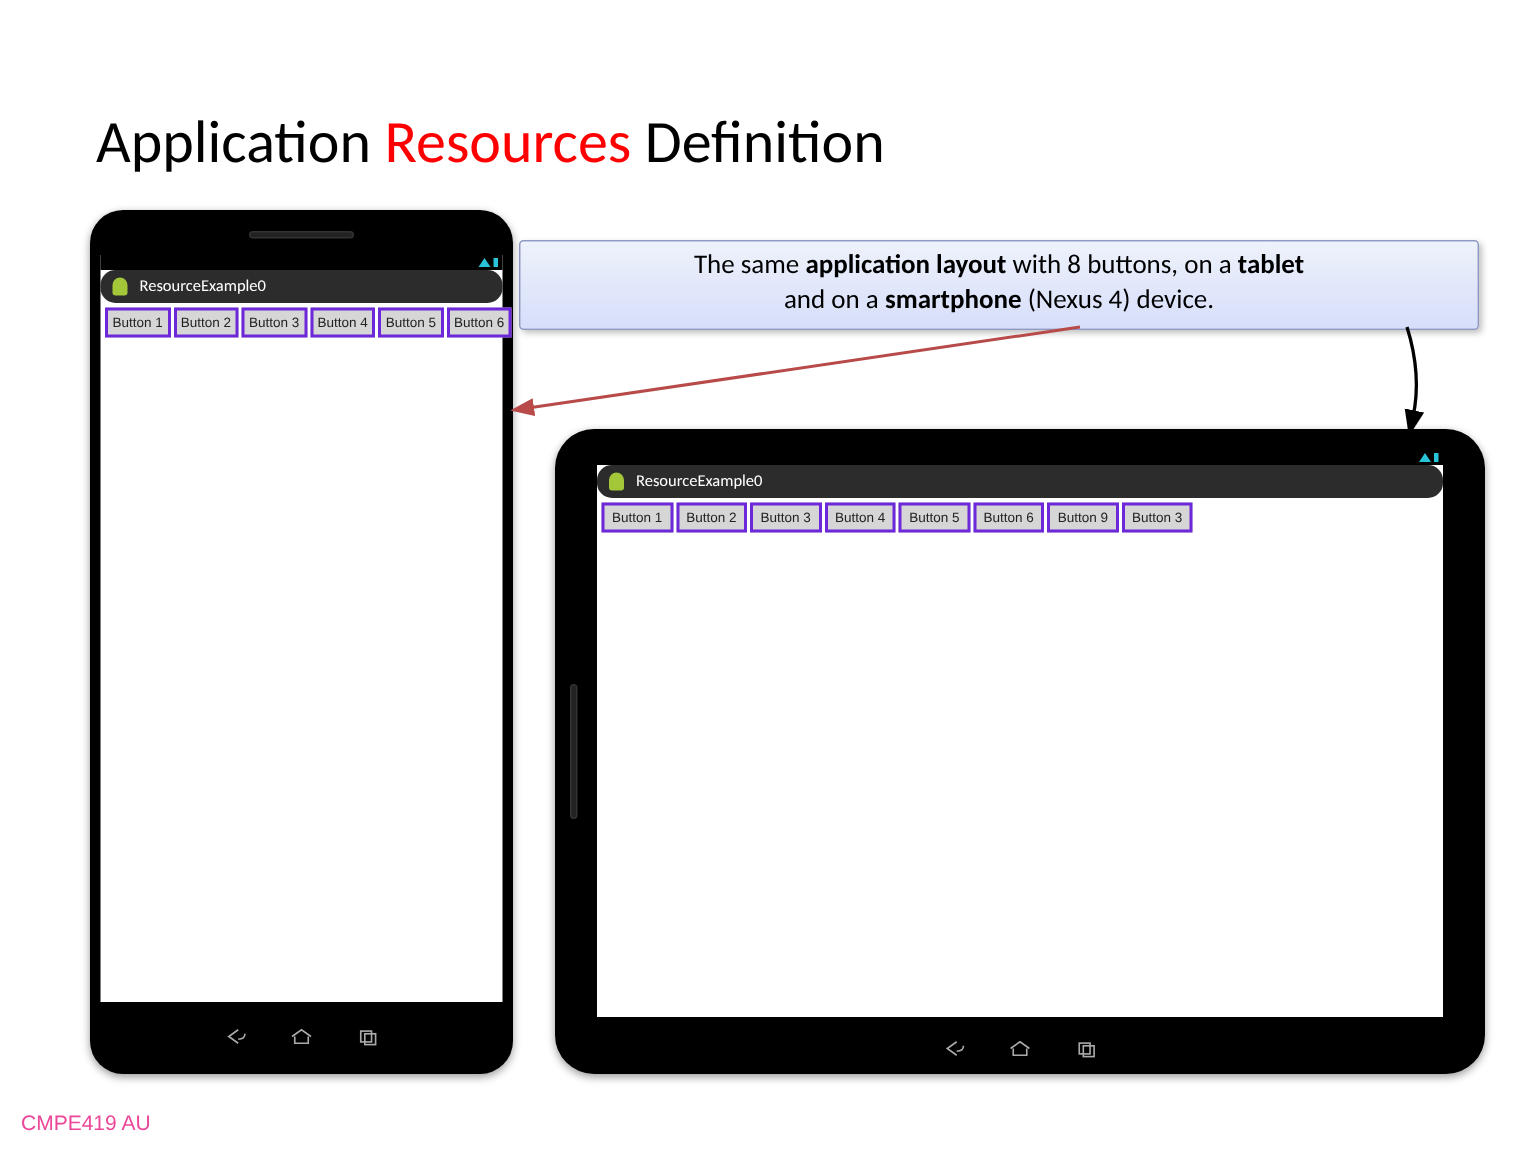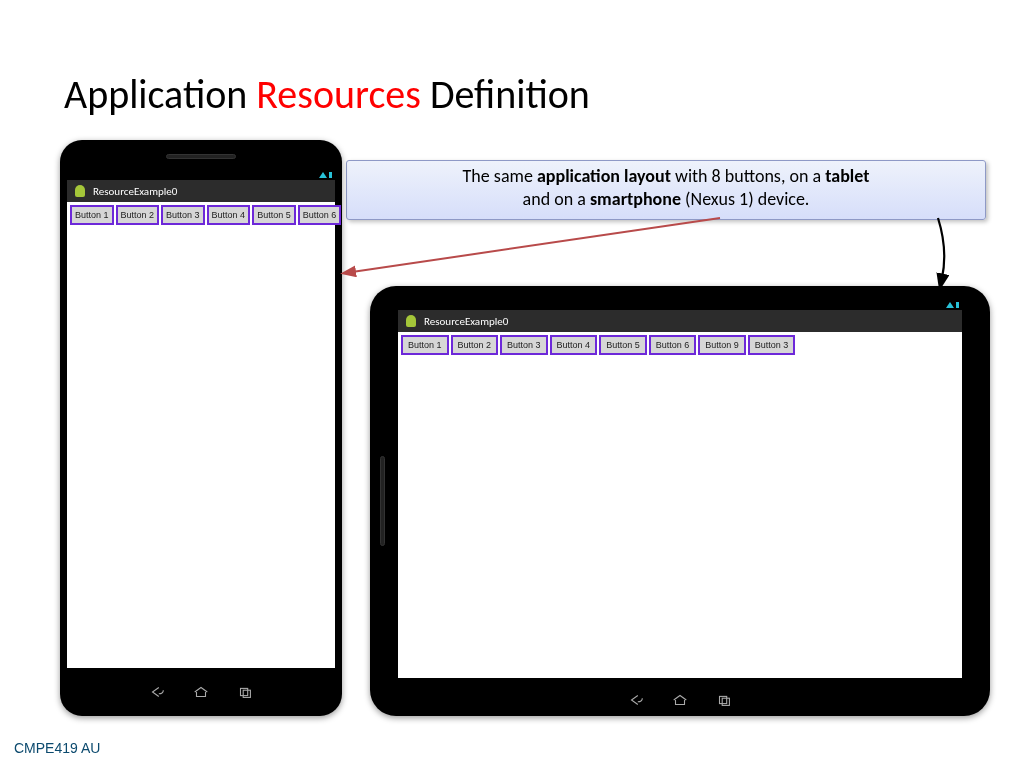--- a/index.html
+++ b/index.html
@@ -144,23 +144,24 @@
     border-bottom: 6px solid #28c2d9;
   }
   .statusbar .batt {
     width: 3px; height: 6px; background:#28c2d9; border:none;
   }
   .appbar {
     background: #2c2c2c;
     color: #fff;
     font-size: 11px;
     display: flex;
-    align-items: center;
+    align-items: flex-start;
     padding: 4px 6px;
     gap: 6px;
+    border-radius: 10px;
   }
   .android-icon {
     width: 14px; height: 14px;
     position: relative;
   }
   .android-icon .head {
     position:absolute; top:1px; left:2px; width:10px; height:5px;
     background:#a4c639; border-radius:5px 5px 0 0;
   }
   .android-icon .body {
@@ -188,21 +189,21 @@
   .nav-back, .nav-home, .nav-recent {
     width: 18px; height: 14px; display:inline-block; position:relative;
   }
   .nav-back svg, .nav-home svg, .nav-recent svg { width:100%; height:100%; }
 
   .footer {
     position: absolute;
     bottom: 12px;
     left: 14px;
     font-size: 14px;
-    color: #0c4a6e;
+    color: #ec4899;
     font-family: Verdana, sans-serif;
   }
 
   
   .arrows {
     position: absolute;
     top: 0; left: 0;
     width: 1024px; height: 768px;
     pointer-events: none;
   }
@@ -210,21 +211,21 @@
 </head>
 <body>
 
 <div class="title">
   <span>Application </span><span class="red">Resources</span><span> Definition</span>
 </div>
 
 <div class="callout">
   <div>
     <span>The same </span><b>application layout</b><span> with 8 buttons, on a </span><b>tablet</b><br>
-    <span> and on a </span><b>smartphone</b><span> (Nexus 1) device.</span>
+    <span> and on a </span><b>smartphone</b><span> (Nexus 4) device.</span>
   </div>
 </div>
 
 <div class="phone">
   <div class="phone-speaker"></div>
   <div class="phone-screen">
     <div class="statusbar">
       <span></span>
       <span class="batt"></span>
     </div>

